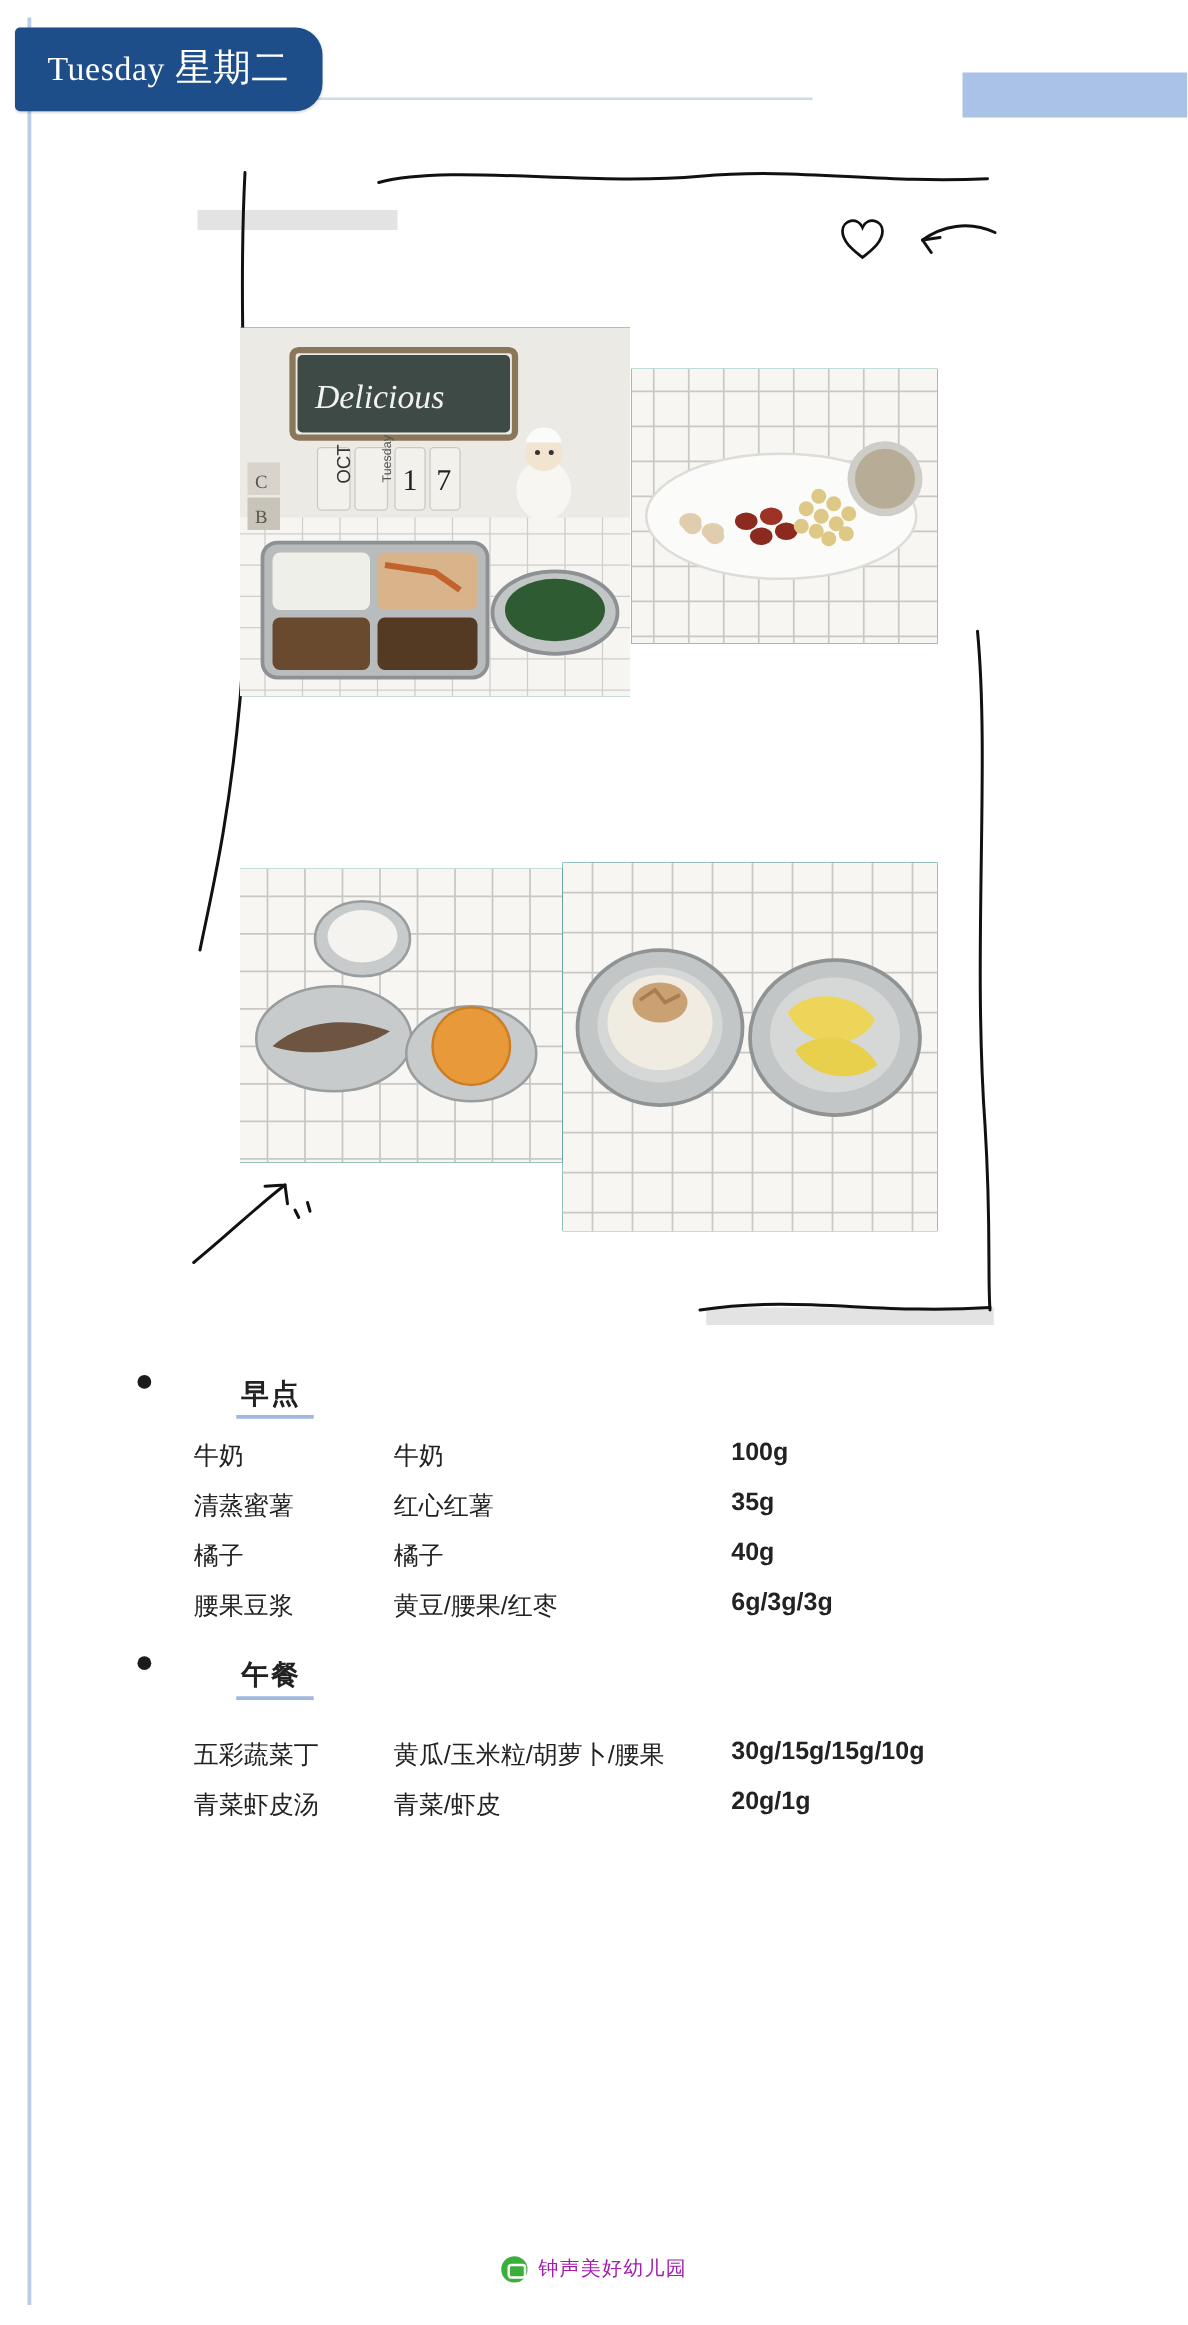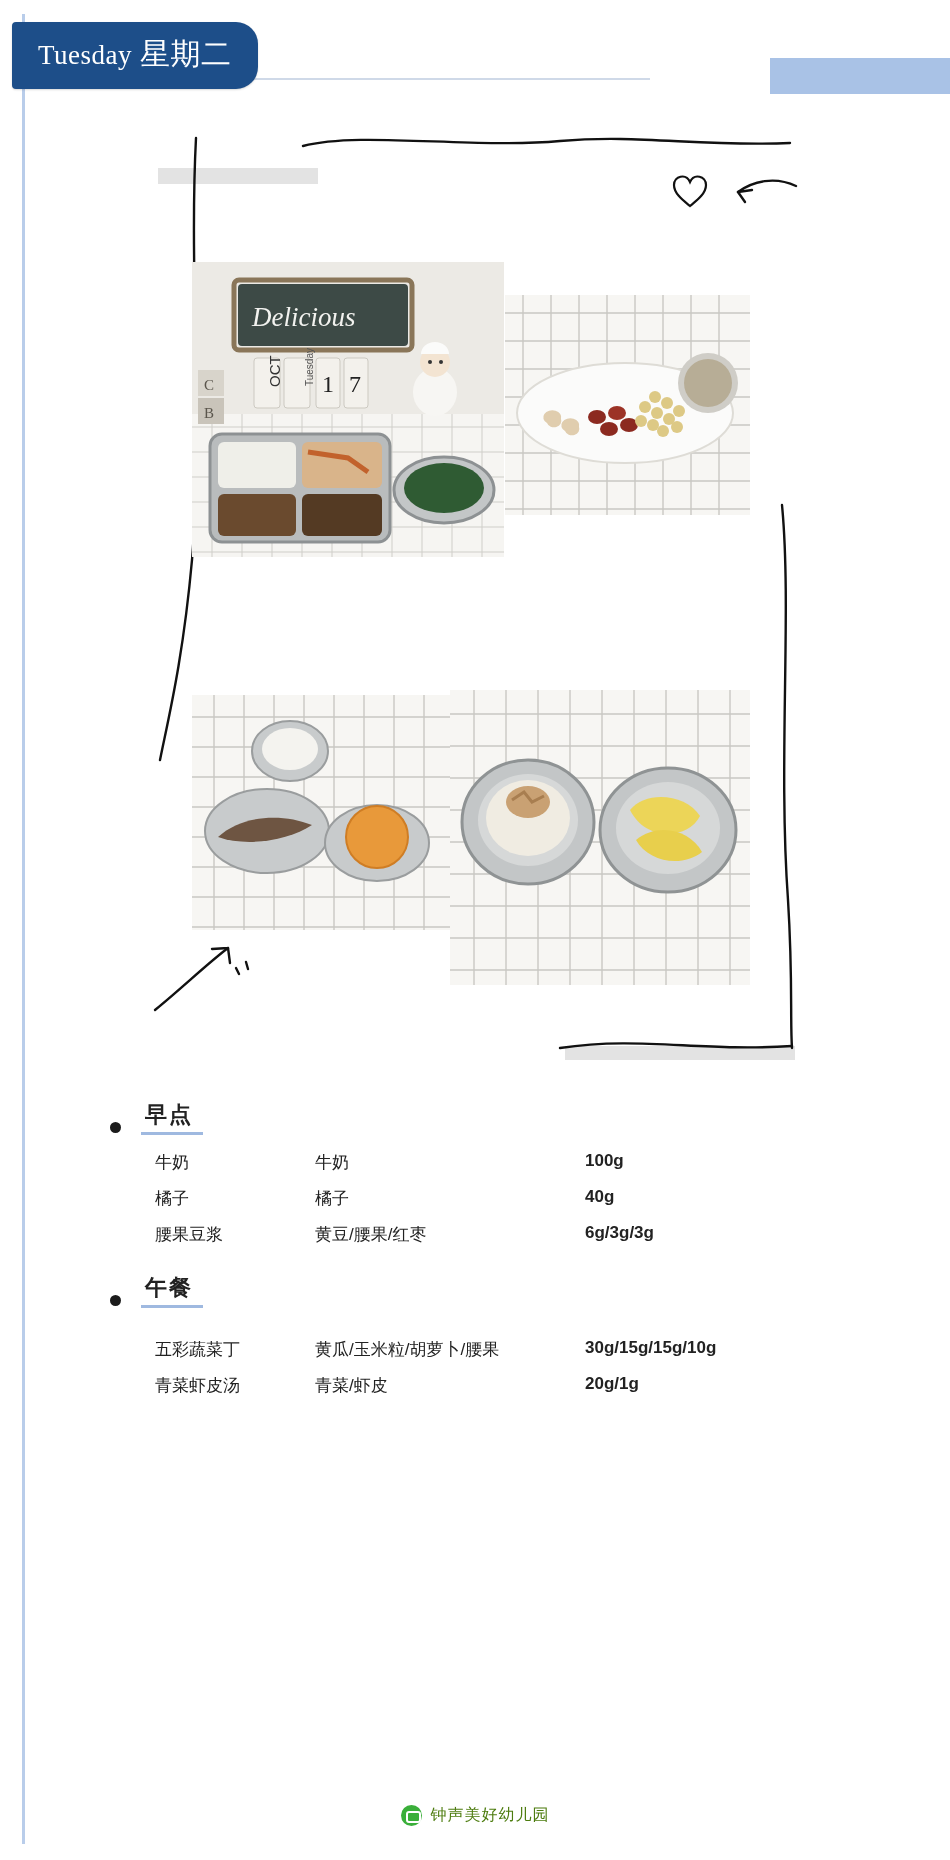--- a/index.html
+++ b/index.html
@@ -96,23 +96,24 @@
   
   .content {
     position: absolute;
     left: 0;
     top: 1100px;
     width: 950px;
   }
   .section { margin-bottom: 6px; }
   .sec-head {
     display: flex;
-    align-items: flex-end;
+    align-items: flex-start;
     padding-left: 110px;
     margin-bottom: 12px;
+    gap: 48px;
   }
   .bullet {
     width: 11px; height: 11px;
     background: #1b1b1b;
     border-radius: 50%;
     margin-right: 24px;
   }
   .sec-title {
     font-size: 22px;
     color: #222;
@@ -124,21 +125,21 @@
   .sec-title:after {
     content: "";
     position: absolute;
     left: -4px; right: -10px; bottom: -2px;
     height: 3px;
     background: #9fb9e0;
   }
   table.menu {
     border-collapse: collapse;
     margin-left: 155px;
-    font-size: 17px;
+    font-size: 20px;
     color: #222;
   }
   table.menu td {
     padding: 6px 0 7px 0;
     vertical-align: top;
     white-space: nowrap;
   }
   td.c1 { width: 160px; }
   td.c2 { width: 270px; }
   td.c3 { width: 200px; font-weight: bold; }
@@ -163,21 +164,21 @@
   }
   .footer-logo:before {
     content: "";
     position: absolute;
     left: 5px; top: 6px;
     width: 11px; height: 8px;
     border: 2px solid #fff;
     border-radius: 3px;
   }
   .footer-text {
-    color: #4d7c0f;
+    color: #a21caf;
     font-size: 16px;
     letter-spacing: 1px;
   }
 </style>
 </head>
 <body>
 
 <div class="page">
 
   <div class="left-rule"></div>
@@ -346,20 +347,25 @@
         <span class="sec-title">早点</span>
       </div>
       <table class="menu">
         <tbody>
             <tr>
           <td class="c1">牛奶</td>
           <td class="c2">牛奶</td>
           <td class="c3">100g</td>
         </tr>
         <tr>
+          <td class="c1">清蒸蜜薯</td>
+          <td class="c2">红心红薯</td>
+          <td class="c3">35g</td>
+        </tr>
+        <tr>
           <td class="c1">橘子</td>
           <td class="c2">橘子</td>
           <td class="c3">40g</td>
         </tr>
         <tr>
           <td class="c1">腰果豆浆</td>
           <td class="c2">黄豆/腰果/红枣</td>
           <td class="c3">6g/3g/3g</td>
         </tr>
       </tbody>

